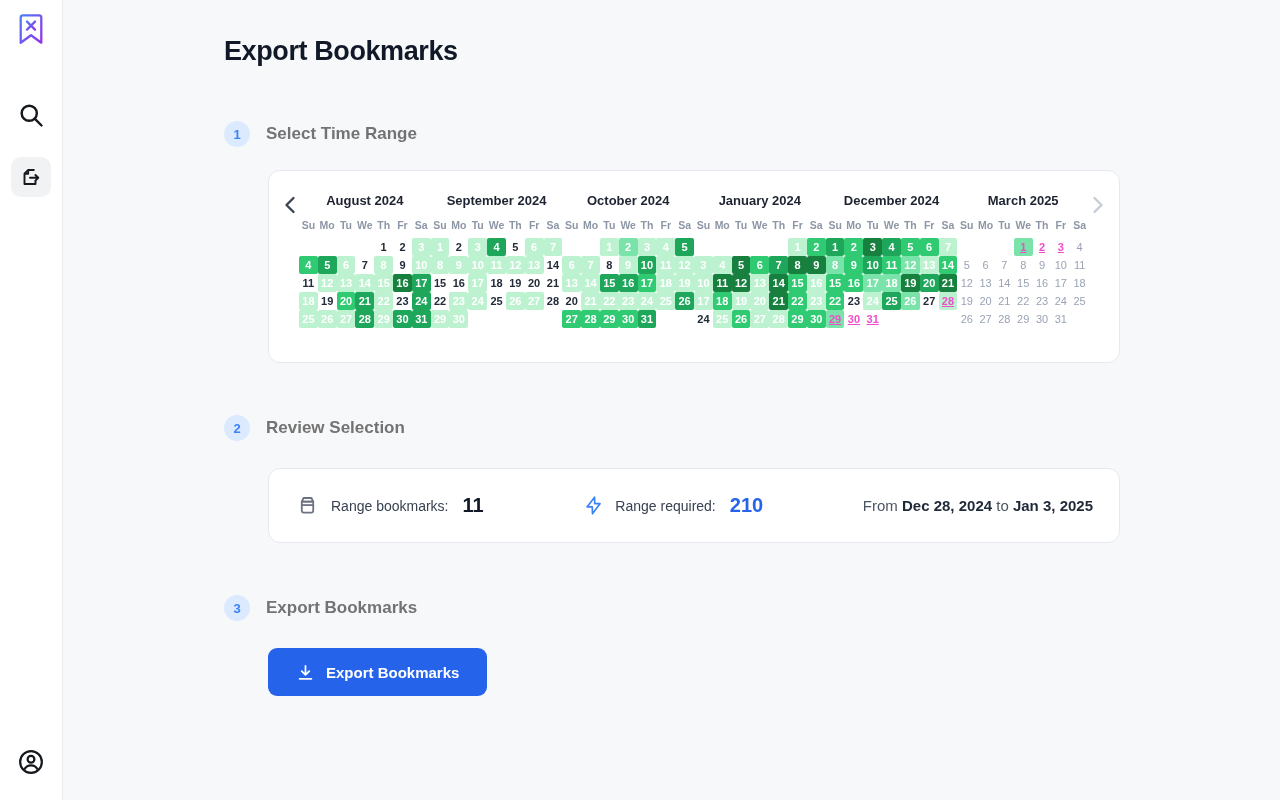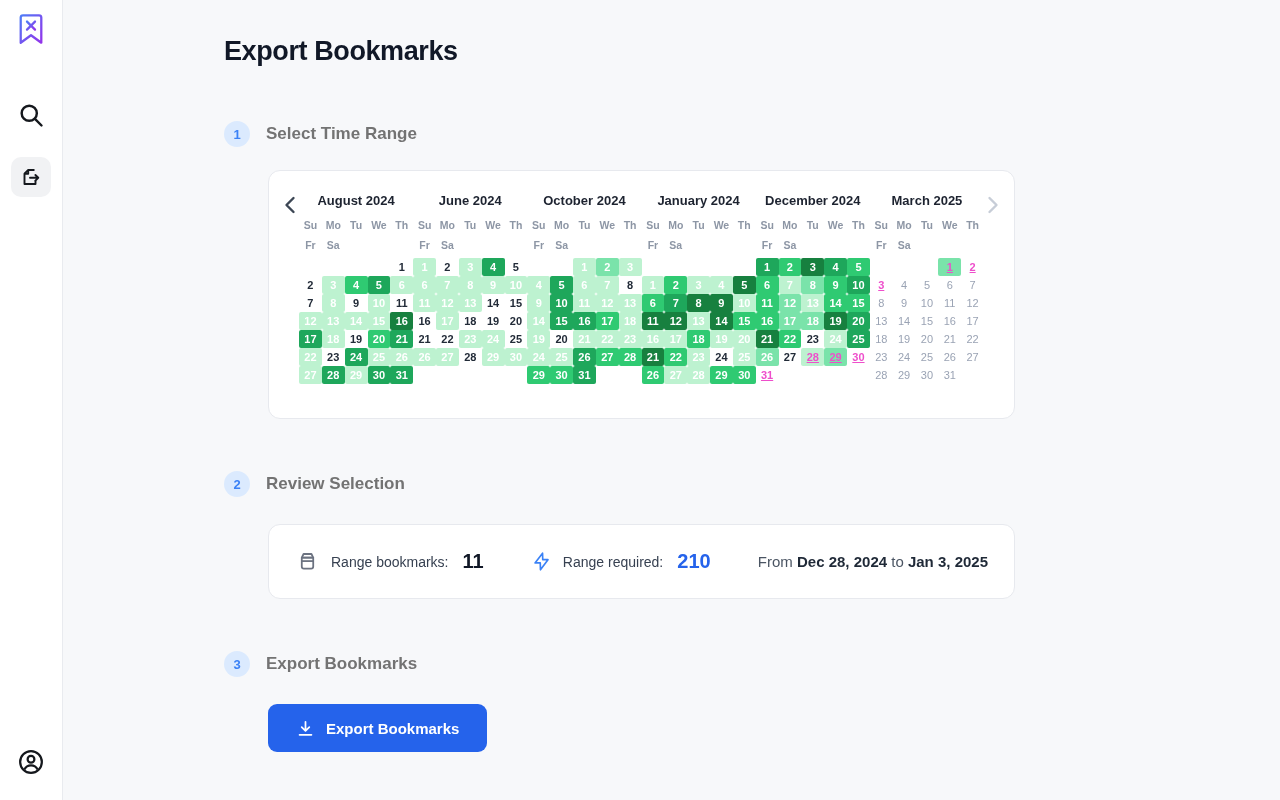--- a/index.html
+++ b/index.html
@@ -32,31 +32,31 @@
   .step-header { display:flex; align-items:center; gap:16px; }
   .step-circle {
     width:26px; height:26px; border-radius:50%;
     background:#dbeafe; color:#3b82f6;
     font-size:13px; font-weight:700;
     display:flex; align-items:center; justify-content:center;
   }
   .step-title { font-size:17px; font-weight:700; color:#737373; }
 
   .card {
-    width:747px; margin-left:44px; background:#ffffff;
+    width:852px; margin-left:44px; background:#ffffff;
     border:1px solid #e7e9ee; border-radius:12px;
   }
 
   
   .calendar-card { margin-top:23px; padding:20px 12px 34px 12px; display:flex; align-items:flex-start; }
   .chev { width:18px; flex:0 0 18px; padding-top:3px; cursor:pointer; display:flex; justify-content:center; }
   .months-row { flex:1; display:flex; }
   .month { flex:1; }
   .month-title { text-align:center; font-size:13px; font-weight:700; color:#1d2330; height:20px; line-height:20px; margin-bottom:7px; }
-  .weekdays, .days-grid { display:grid; grid-template-columns:repeat(5,1fr); }
+  .weekdays, .days-grid { display:grid; grid-template-columns:repeat(7,1fr); }
   .wd { text-align:center; font-size:10.5px; font-weight:600; color:#8d96a5; height:15px; line-height:15px; margin-bottom:5px; }
   .day {
     height:18px; line-height:18px; text-align:center;
     font-size:11px; font-weight:700; color:#222b38;
     border-radius:2px; cursor:pointer;
   }
   .day.empty { cursor:default; }
 
   
   .review-card { margin-top:27px; padding:24px 26px; display:flex; align-items:center; justify-content:space-between; }
@@ -179,21 +179,21 @@
               <div class="day" style="background: rgb(189, 242, 208); color: rgb(255, 255, 255);">25</div>
               <div class="day" style="background: rgb(189, 242, 208); color: rgb(255, 255, 255);">26</div>
               <div class="day" style="background: rgb(189, 242, 208); color: rgb(255, 255, 255);">27</div>
               <div class="day" style="background: rgb(30, 167, 91); color: rgb(255, 255, 255);">28</div>
               <div class="day" style="background: rgb(189, 242, 208); color: rgb(255, 255, 255);">29</div>
               <div class="day" style="background: rgb(30, 167, 91); color: rgb(255, 255, 255);">30</div>
               <div class="day" style="background: rgb(30, 167, 91); color: rgb(255, 255, 255);">31</div>
             </div>
           </div>
           <div class="month">
-            <div class="month-title">June 2024</div>
+            <div class="month-title">September 2024</div>
             <div class="weekdays">
               <div class="wd">Su</div>
               <div class="wd">Mo</div>
               <div class="wd">Tu</div>
               <div class="wd">We</div>
               <div class="wd">Th</div>
               <div class="wd">Fr</div>
               <div class="wd">Sa</div>
             </div>
             <div class="days-grid">

